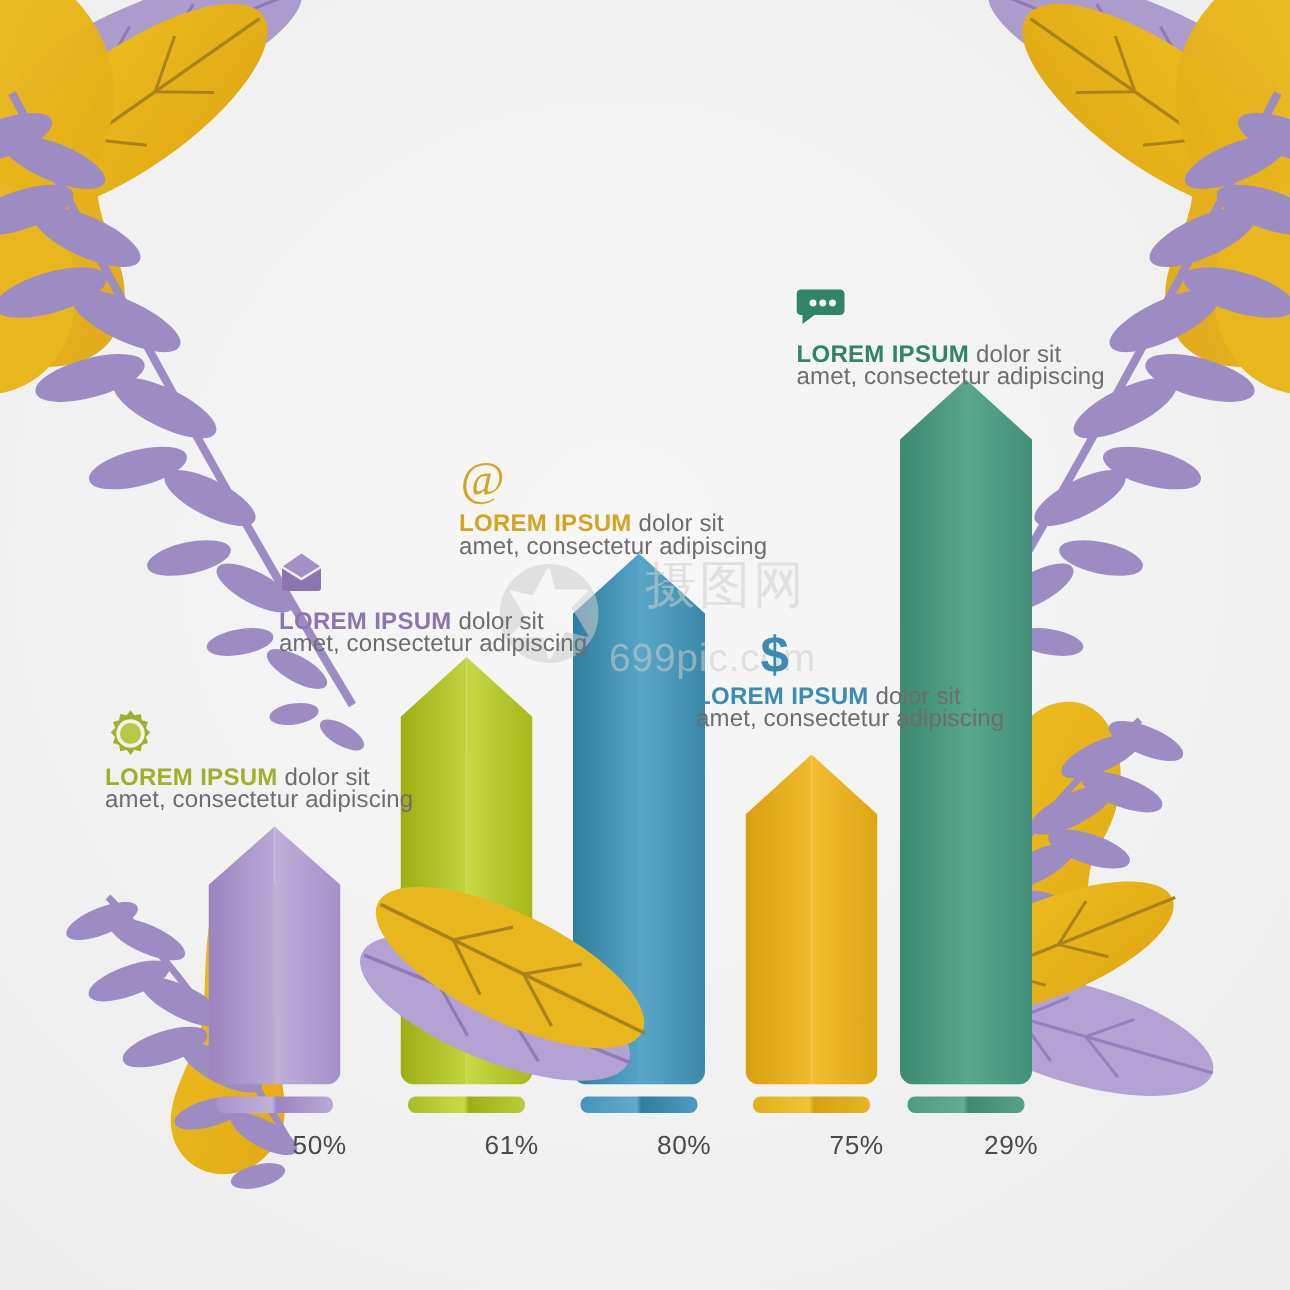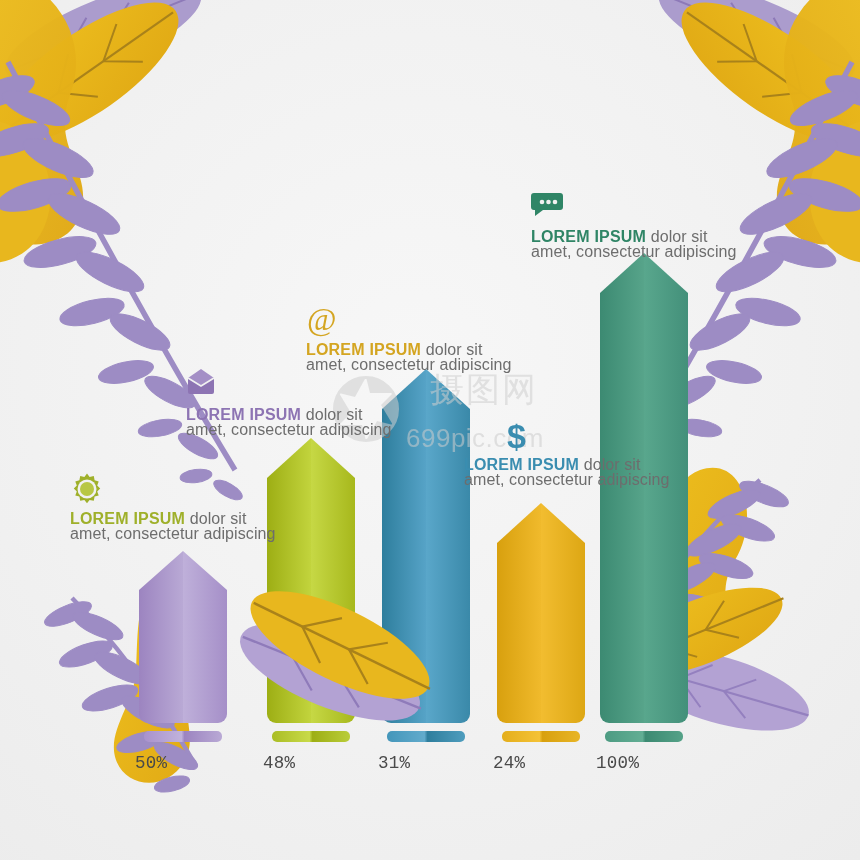--- a/index.html
+++ b/index.html
@@ -46,21 +46,21 @@
   .callout{position:absolute;z-index:6;}
   .callout .ico{display:block;height:34px;margin-bottom:5px;}
   .callout .txt{
     font-size:16px;line-height:15px;color:#6d6d6d;
     letter-spacing:.1px;white-space:nowrap;
   }
   .callout .txt b{font-weight:bold;letter-spacing:.2px;}
 
   
   #legend{position:absolute;left:0;top:731px;width:860px;height:60px;z-index:6;}
-  .leg{position:absolute;top:0;width:96px;text-align:left;font-family:Liberation Mono, monospace;}
+  .leg{position:absolute;top:0;width:96px;text-align:right;}
   .leg .swatch{height:11px;border-radius:5px;margin:0 auto;width:78px;}
   .leg .pct{
     margin-top:11px;font-size:17.5px;color:#4a4a4a;letter-spacing:.3px;
   }
 </style>
 </head>
 <body>
 
 <div id="stage">
 
@@ -396,33 +396,33 @@
 
   <div id="legend">
 
     <div class="leg" style="left:135px;">
       <div class="swatch" style="background:linear-gradient(90deg,#a992cc 0%,#c0b2db 48%,#9c84c0 52%,#b9a9d5 100%);"></div>
       <div class="pct">50%</div>
     </div>
 
     <div class="leg" style="left:263px;">
       <div class="swatch" style="background:linear-gradient(90deg,#aabd25 0%,#c8da48 48%,#9dae14 52%,#bacd3a 100%);"></div>
-      <div class="pct">48%</div>
+      <div class="pct">61%</div>
     </div>
 
     <div class="leg" style="left:378px;">
       <div class="swatch" style="background:linear-gradient(90deg,#4496ba 0%,#62abcc 48%,#2e7e9d 52%,#4f9dbe 100%);"></div>
-      <div class="pct">31%</div>
+      <div class="pct">80%</div>
     </div>
 
     <div class="leg" style="left:493px;">
       <div class="swatch" style="background:linear-gradient(90deg,#e4ae1c 0%,#f4c236 48%,#d8a00e 52%,#e8b526 100%);"></div>
-      <div class="pct">24%</div>
+      <div class="pct">75%</div>
     </div>
 
     <div class="leg" style="left:596px;">
       <div class="swatch" style="background:linear-gradient(90deg,#4d9b82 0%,#62ae94 48%,#3c8a72 52%,#55a288 100%);"></div>
-      <div class="pct">100%</div>
+      <div class="pct">29%</div>
     </div>
 
   </div>
 
 </div>
 
 </body></html>

